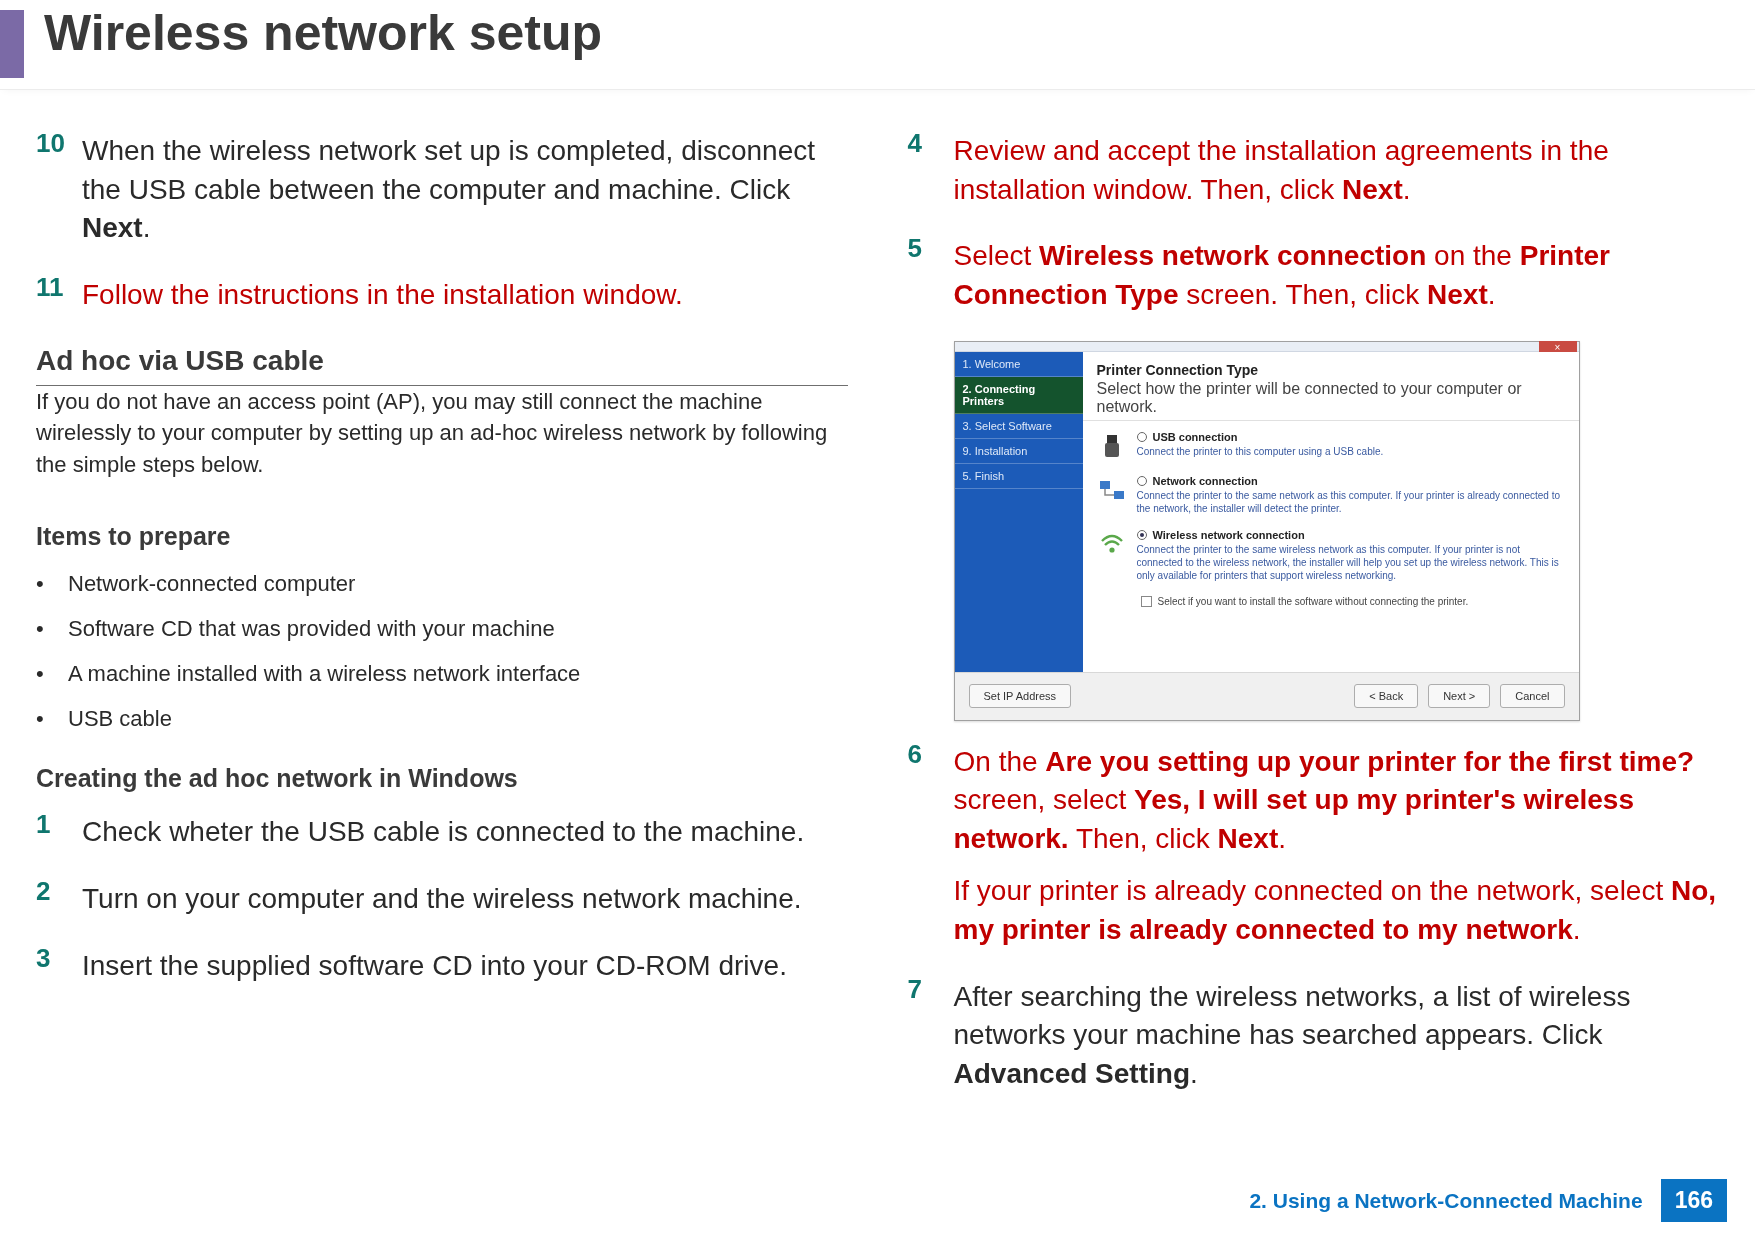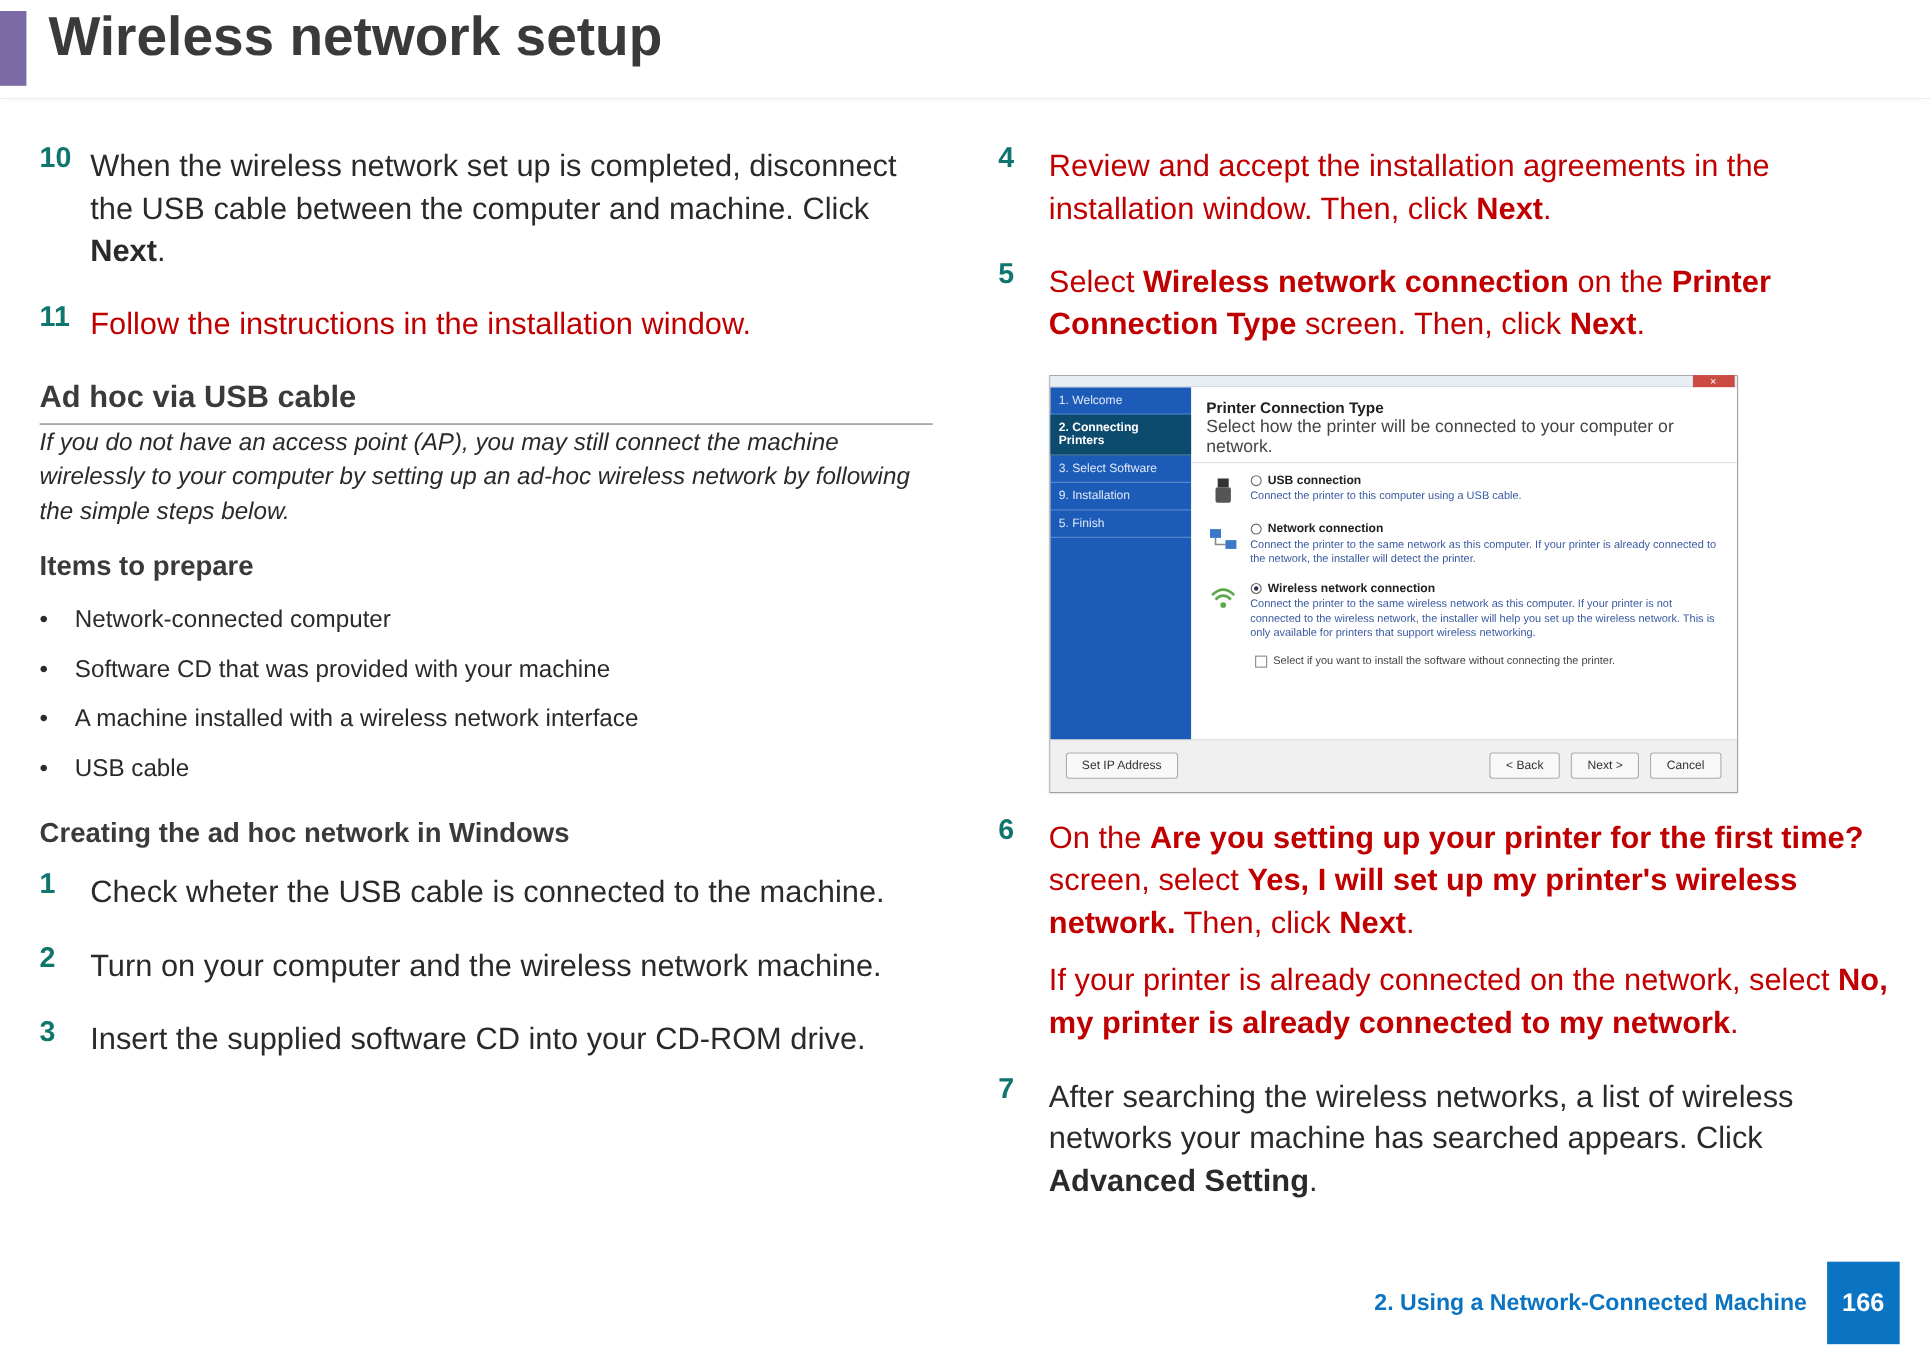--- a/index.html
+++ b/index.html
@@ -61,22 +61,21 @@
     font-size: 28px;
     font-weight: bold;
     color: #3a3a3a;
     border-bottom: 1px solid #6f6f6f;
     padding-bottom: 8px;
     margin-top: 30px;
   }
   .para {
     font-size: 22px;
     line-height: 1.45;
-    margin-bottom: 20px;
-    font-style: italic;
+    margin-bottom: 41px;
   }
   .subhead {
     font-size: 25px;
     font-weight: bold;
     color: #3a3a3a;
     margin-bottom: 18px;
     margin-top: 8px;
   }
   .bullet { display:flex; font-size:22px; margin-bottom:14px; line-height:1.4; }
   .bullet .dot { width:32px; flex-shrink:0; }
@@ -102,21 +101,21 @@
     background:#c94b42; color:#fff; font-size:10px; text-align:center; line-height:13px;
   }
   .dialog-body { display:flex; height:calc(100% - 48px - 10px); }
   .dialog-side {
     width:128px;
     background:#1c5bb8;
     color:#dfe9f8;
     font-size:11px;
   }
   .dialog-side div { padding:6px 8px; border-bottom:1px solid rgba(255,255,255,0.25); }
-  .dialog-side .active { background:#0c4a6e; color:#fff; font-weight:bold; }
+  .dialog-side .active { background:#14532d; color:#fff; font-weight:bold; }
   .dialog-main { flex:1; background:#fff; position:relative; }
   .dialog-heading { font-size:14px; font-weight:bold; padding:10px 14px 2px; color:#222; }
   .dialog-sub { font-size:16px; padding:0 14px 4px; color:#444; border-bottom:1px solid #e0e0e0; }
   .opt { display:flex; padding:10px 14px 4px; gap:10px; align-items:flex-start; }
   .opt-icon { width:30px; height:30px; flex-shrink:0; display:flex; align-items:center; justify-content:center; }
   .opt-text { flex:1; }
   .opt-title { font-size:11px; font-weight:bold; color:#222; display:flex; align-items:center; gap:6px; }
   .opt-desc { font-size:10px; color:#3a5aa0; line-height:1.3; padding-top:2px; }
   .radio {
     width:10px; height:10px; border:1px solid #666; border-radius:50%; display:inline-block; position:relative;
@@ -144,21 +143,21 @@
     display:flex;
     align-items:center;
     gap:18px;
   }
   .footer-text { font-size:21px; font-weight:bold; color:#0a73c2; }
   .page-num {
     background:#0a73c2;
     color:#fff;
     font-weight:bold;
     font-size:23px;
-    padding:24px 14px;
+    padding:8px 14px;
   }
 </style>
 </head>
 <body>
 
 <div class="page-header">
   <div class="tab-stub"></div>
   <div class="page-title">Wireless network setup</div>
 </div>
 

